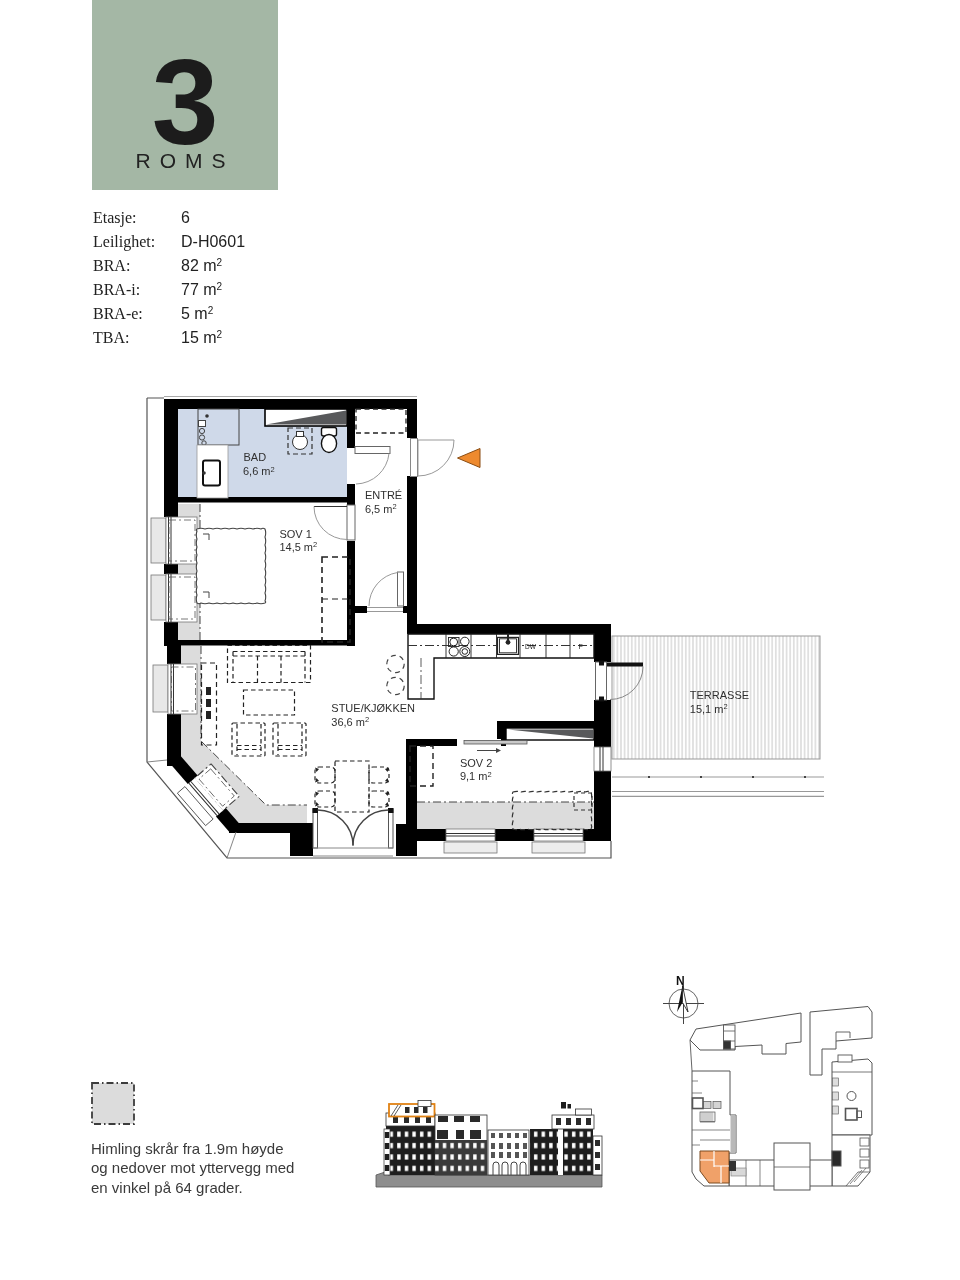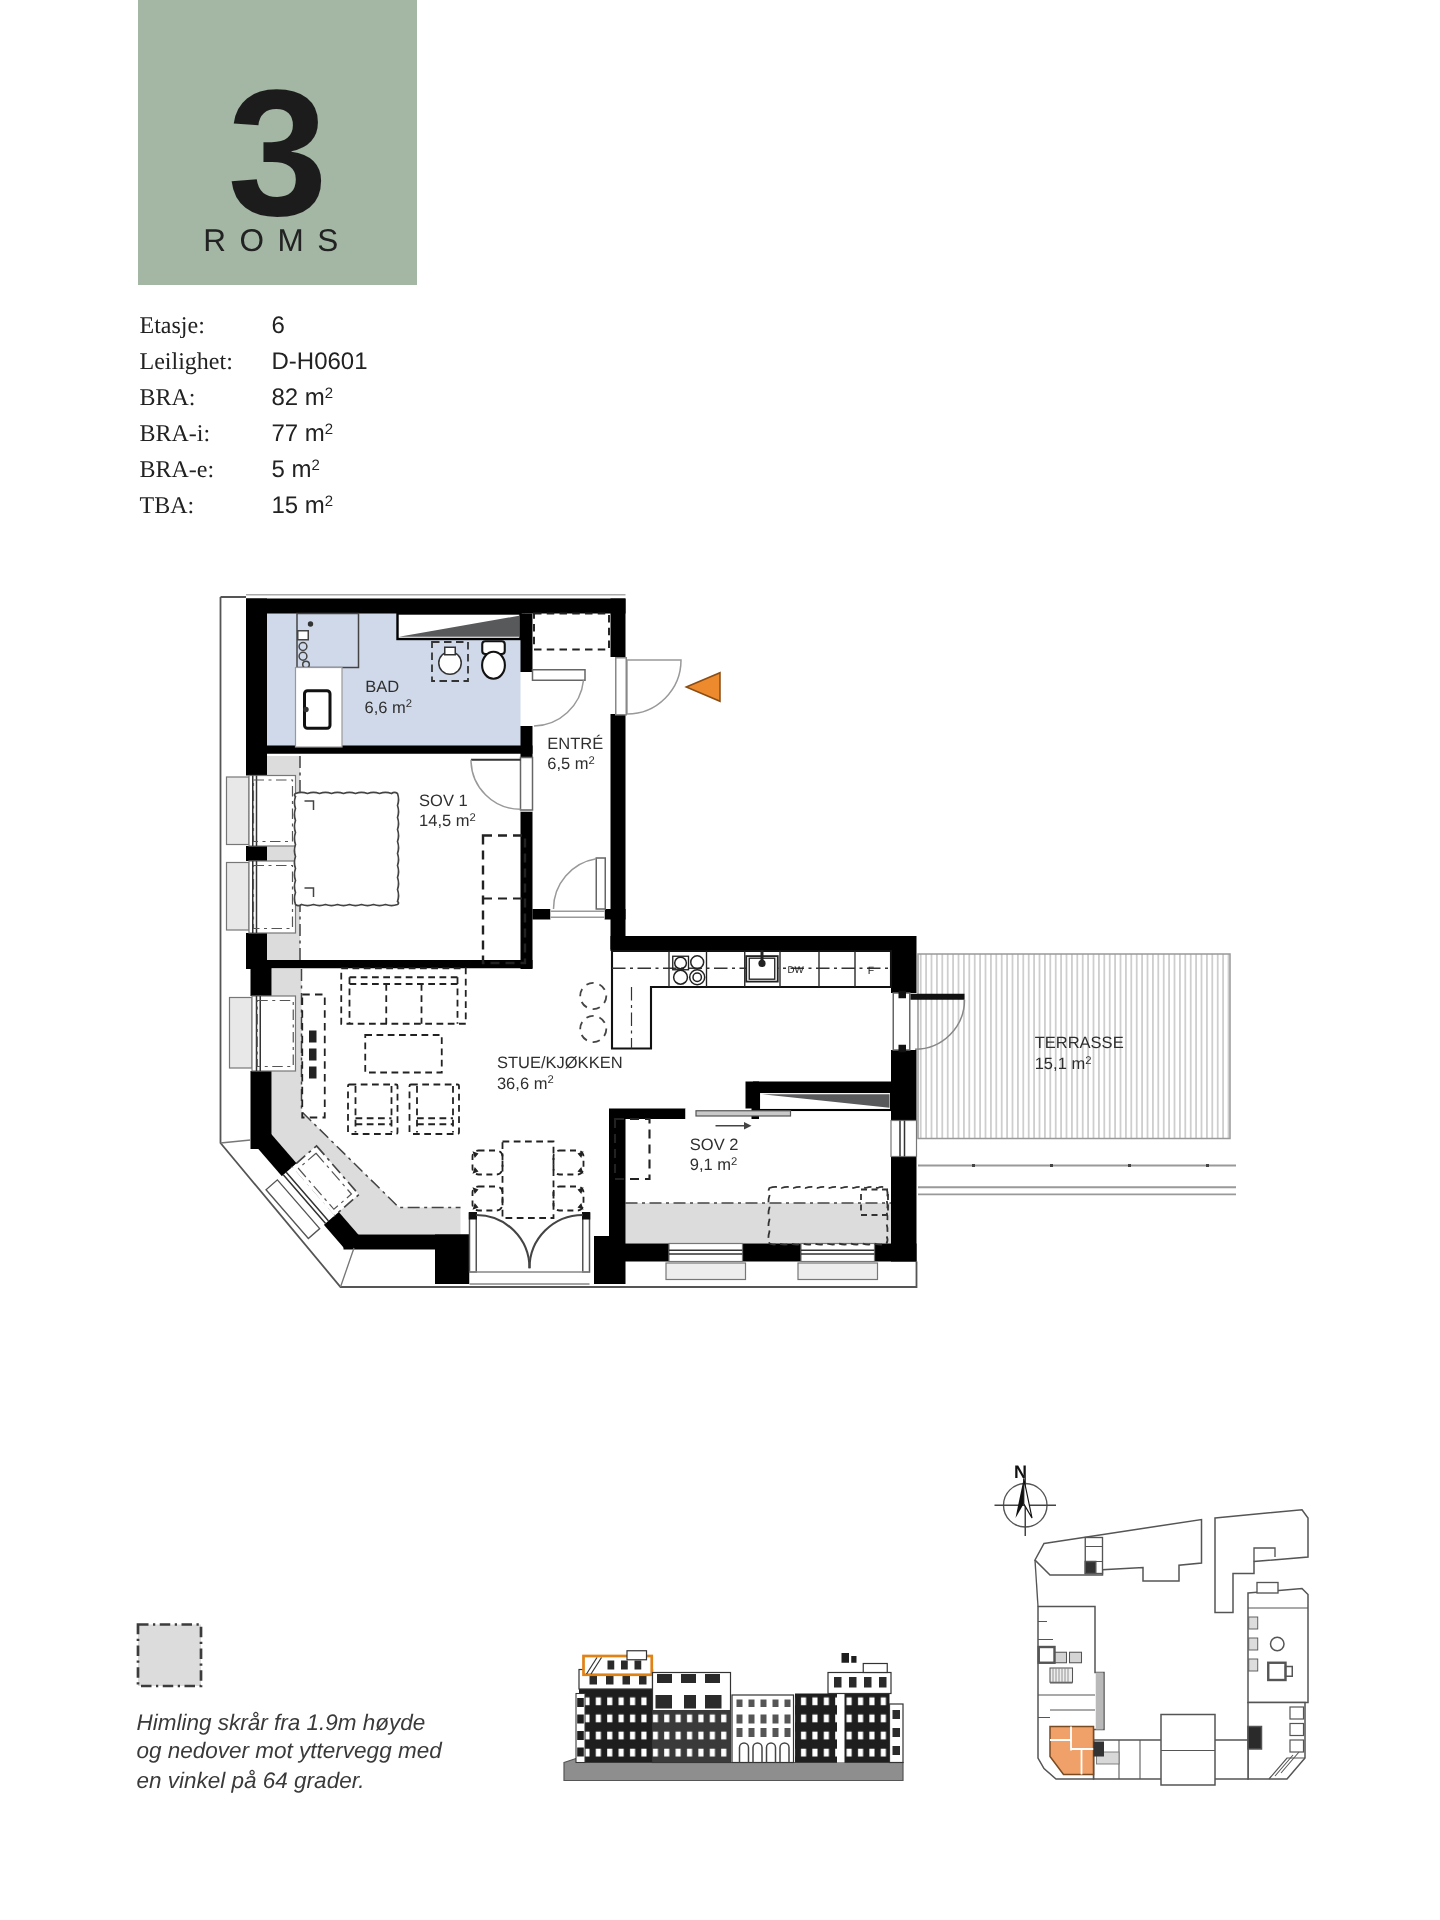--- a/index.html
+++ b/index.html
@@ -29,21 +29,21 @@
 TBA:</div>
 
   <div class="abs" style="left:88px;top:0;white-space:pre;">6
 D-H0601
 82 m<span class="sq">2</span>
 77 m<span class="sq">2</span>
 5 m<span class="sq">2</span>
 15 m<span class="sq">2</span></div>
 </div>
 
-<div class="abs" style="left:91px;top:1139px;font-size:15px;font-style:italic;color:#3a3a3a;line-height:19.3px;">Himling skrår fra 1.9m høyde<br>og nedover mot yttervegg med<br>en vinkel på 64 grader.</div>
+<div class="abs" style="left:91px;top:1139px;font-size:15px;color:#3a3a3a;line-height:19.3px;">Himling skrår fra 1.9m høyde<br>og nedover mot yttervegg med<br>en vinkel på 64 grader.</div>
 
 <svg class="abs" style="left:0;top:0;" width="960" height="1280" viewBox="0 0 960 1280">
 <g fill="none" stroke="none">
 
 <path d="M147,398 H164 M147,398 V762 L227,858 H611 V841" stroke="#555" stroke-width="1.2" fill="none"></path>
 
 <defs>
 <pattern id="deck" width="3.6" height="12" patternUnits="userSpaceOnUse">
   <path d="M1.8,0 V12" stroke="#bdbdbd" stroke-width="0.9"></path>
 </pattern>

